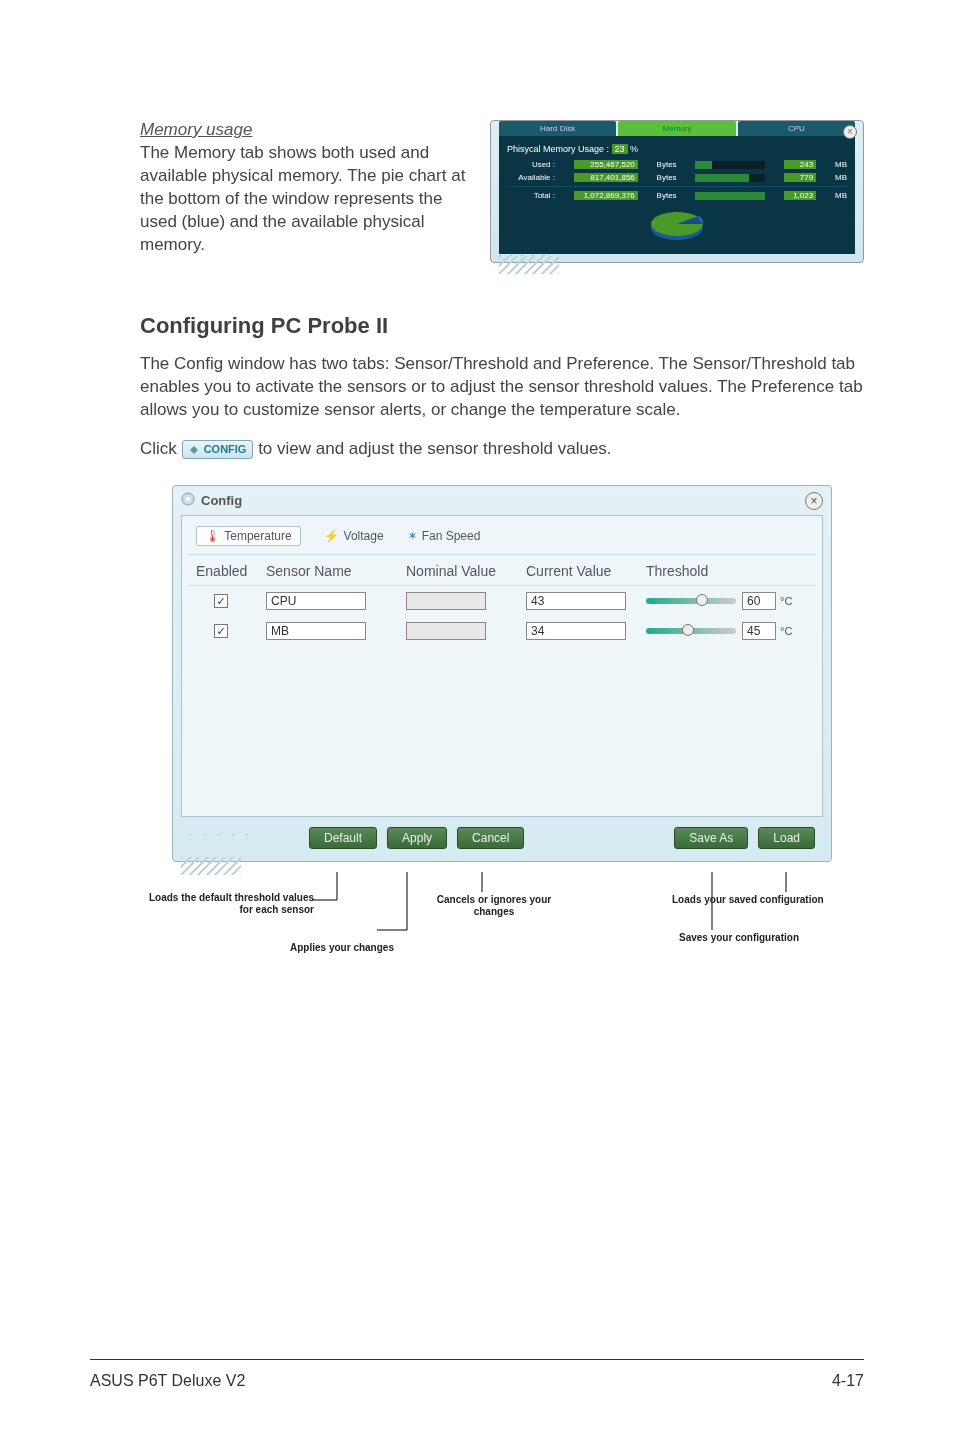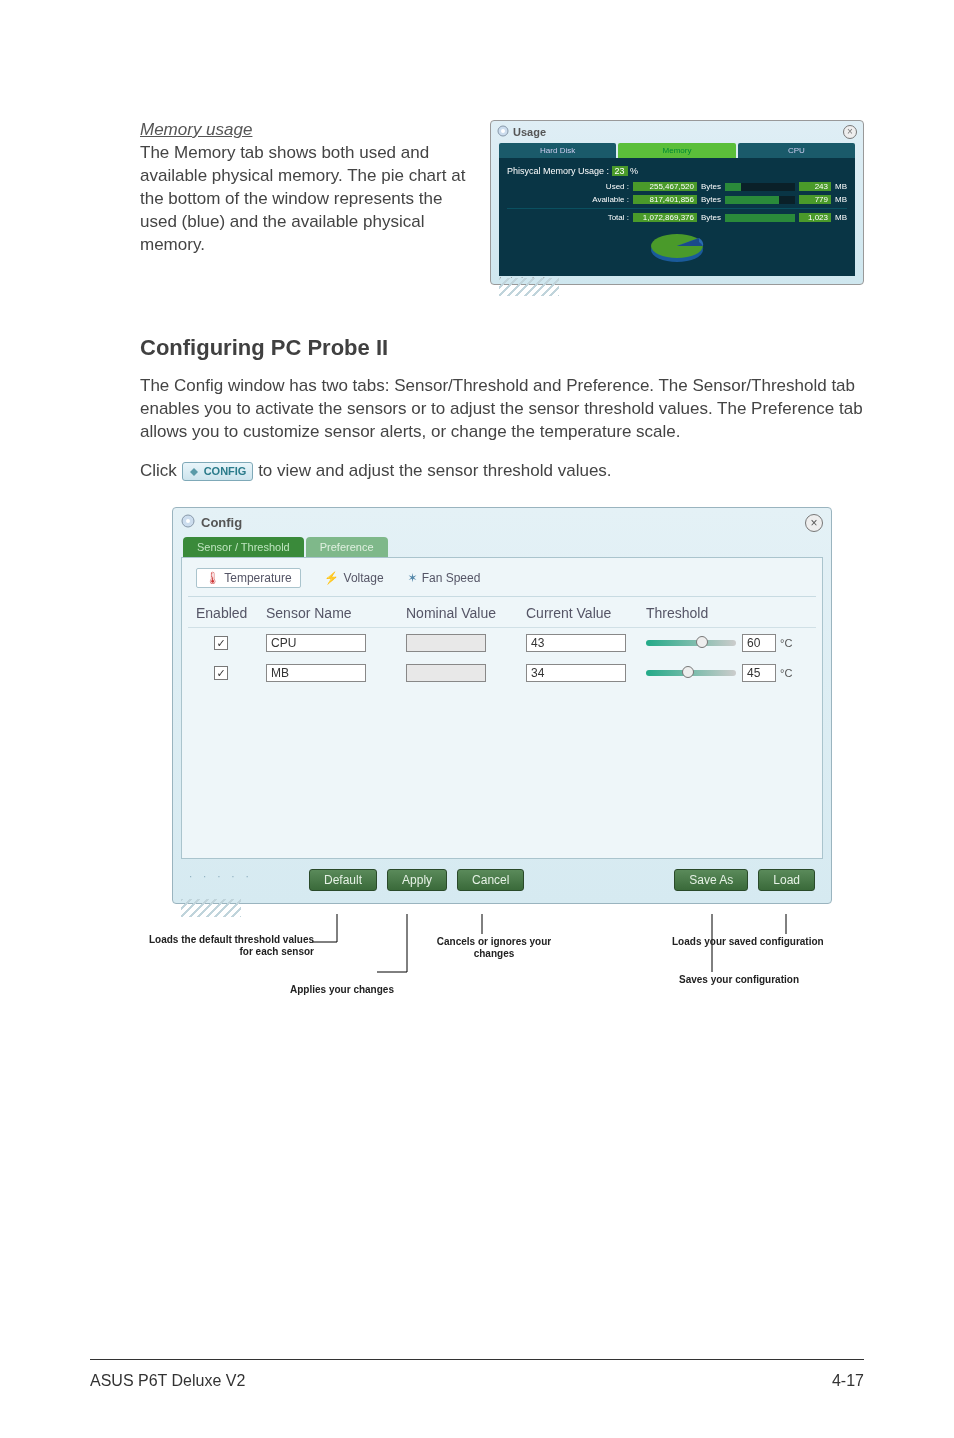--- a/index.html
+++ b/index.html
@@ -92,21 +92,21 @@
     background: #4a9a2a;
     color: #fff;
     padding: 0 3px;
   }
   .usage-row {
     display: flex;
     align-items: center;
     font-size: 8px;
     gap: 4px;
     margin: 4px 0;
-    justify-content: flex-end;
+    justify-content: space-between;
   }
   .usage-row .lbl { width: 48px; text-align: right; }
   .usage-row .val { background: #4a9a2a; color:#fff; padding:0 3px; width: 64px; text-align: right;}
   .usage-row .bytes { color: #fff; }
   .usage-row .bar { width: 70px; height: 8px; background:#0a2028; position: relative; }
   .usage-row .bar-fill { position:absolute; left:0; top:0; height:100%; background:#2a8a3a;}
   .usage-row .mb { background:#4a9a2a; color:#fff; padding:0 3px; width: 32px; text-align:right;}
   .usage-row .mbu { color:#fff; }
   .usage-hr { border-top:1px solid #0a5060; margin:4px 0;}
   .pie {
@@ -341,29 +341,20 @@
 
 <div class="page">
 
   <div class="memory-section">
     <div class="memory-text">
       <div class="mem-title">Memory usage</div>
       <div class="mem-para">The Memory tab shows both used and available physical memory. The pie chart at the bottom of the window represents the used (blue) and the available physical memory.</div>
     </div>
 
     <div class="usage-window">
-      <div class="usage-title">
-        <span style="margin-right:4px;">
-          <svg width="12" height="12">
-              <circle cx="6" cy="6" r="5" fill="#cde" stroke="#89a" stroke-width="1"></circle>
-              <circle cx="6" cy="6" r="2" fill="#fff"></circle>
-            </svg>
-        </span>
-        <span>Usage</span>
-      </div>
       <div class="usage-close">×</div>
       <div class="usage-tabs">
         <div class="usage-tab">Hard Disk</div>
         <div class="usage-tab active">Memory</div>
         <div class="usage-tab">CPU</div>
       </div>
       <div class="usage-body">
         <div class="usage-heading">
           <span>Phisycal Memory Usage :</span>
           <span class="pct">23</span>
@@ -434,24 +425,20 @@
       <span style="margin-right:6px;">
         <svg width="14" height="14">
             <circle cx="7" cy="7" r="6" fill="#cde" stroke="#89a" stroke-width="1"></circle>
             <circle cx="7" cy="7" r="2" fill="#fff"></circle>
           </svg>
       </span>
       <span>Config</span>
     </div>
     <div class="config-close">×</div>
 
-    <div class="outer-tabs">
-      <div class="outer-tab active">Sensor / Threshold</div>
-      <div class="outer-tab inactive">Preference</div>
-    </div>
 
     <div class="config-body">
       <div class="inner-tabs">
         <div class="inner-tab temp">
           <span style="color:#c33; font-size:12px;">🌡</span>
           <span>Temperature</span>
         </div>
         <div class="inner-tab">
           <span style="color:#5a8; font-size:12px;">⚡</span>
           <span>Voltage</span>

